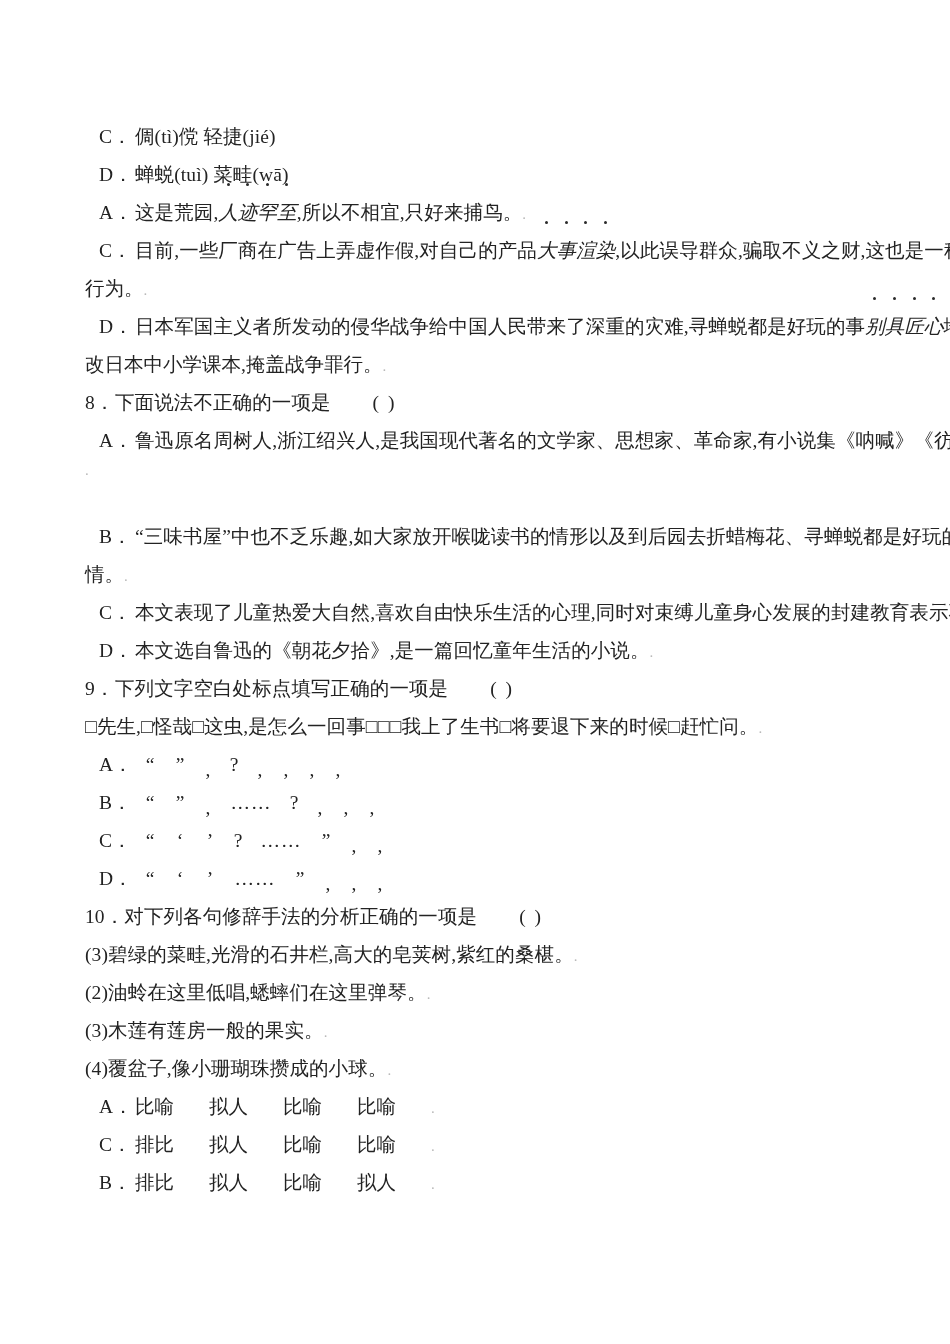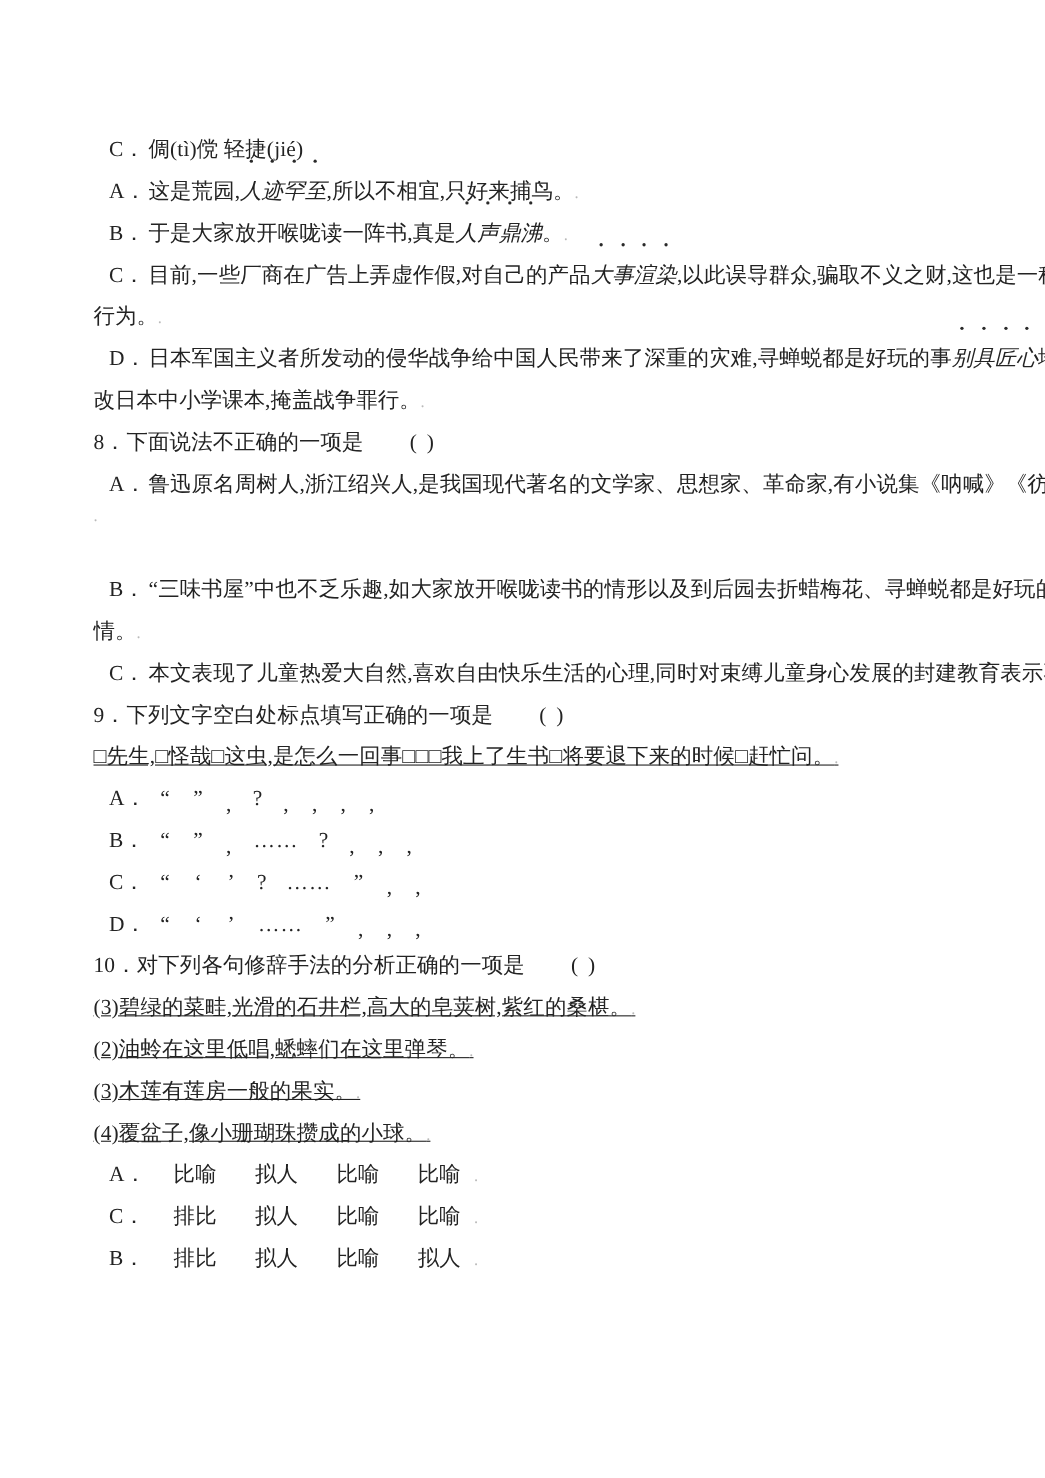--- a/index.html
+++ b/index.html
@@ -52,21 +52,20 @@
   .q-num {
     padding-left: 0;
   }
   
   .opt {
     padding-left: 14px;
   }
   
   .sub {
     padding-left: 0;
-    text-decoration: underline;
   }
 
   .label {
     display: inline-block;
   }
   .opt .label {
     min-width: 36px;
   }
   .q-num .label {
     min-width: 30px;
@@ -141,21 +140,20 @@
   .punct-row .low {
     position: relative;
     top: 5px;
   }
 
   
   .terms .term {
     display: inline-block;
     min-width: 62px;
     margin-right: 12px;
-    text-align: right;
   }
 
   
   .spacer {
     height: 38px;
   }
   .stray {
     height: 20px;
     padding-left: 0;
     color: #c4c4c4;
@@ -166,39 +164,34 @@
 </head>
 <body>
 
 <div class="page">
   <div class="doc-body">
 
     <div class="line opt">
       <span class="label">C．</span><span>倜(tì)傥</span><span>        轻捷(jié)</span>
     </div>
 
+    <div class="line opt">
+      <span class="label">D．</span><span>蝉蜕(tuì)</span><span>     菜畦(wā)</span>
+    </div>
 
 
     <div class="line opt">
       <span class="label">A．</span><span>这是荒园,</span><span class="dotted"><span class="dots">
             <i></i>
             <i></i>
             <i></i>
             <i></i>
           </span><span class="chars">人迹罕至</span></span><span>,所以不相宜,只好来捕鸟。</span><span class="ghost">.</span>
     </div>
 
-    <div class="line opt">
-      <span class="label">B．</span><span>于是大家放开喉咙读一阵书,真是</span><span class="dotted"><span class="dots">
-            <i></i>
-            <i></i>
-            <i></i>
-            <i></i>
-          </span><span class="chars">人声鼎沸</span></span><span>。</span><span class="ghost">.</span>
-    </div>
 
     <div class="line opt">
       <span class="label">C．</span><span>目前,一些厂商在广告上弄虚作假,对自己的产品</span><span class="dotted"><span class="dots">
             <i></i>
             <i></i>
             <i></i>
             <i></i>
           </span><span class="chars">大事渲染</span></span><span>,以此误导群众,骗取不义之财,这也是一种违法</span>
     </div>
     <div class="cont">
@@ -233,20 +226,23 @@
       <span class="label">B．</span><span>“三味书屋”中也不乏乐趣,如大家放开喉咙读书的情形以及到后园去折蜡梅花、寻蝉蜕都是好玩的事</span>
     </div>
     <div class="cont">
       <span>情。</span><span class="ghost">.</span>
     </div>
 
     <div class="line opt">
       <span class="label">C．</span><span>本文表现了儿童热爱大自然,喜欢自由快乐生活的心理,同时对束缚儿童身心发展的封建教育表示不满。</span>
     </div>
 
+    <div class="line opt">
+      <span class="label">D．</span><span>本文选自鲁迅的《朝花夕拾》,是一篇回忆童年生活的小说。</span><span class="ghost">.</span>
+    </div>
 
     <div class="line q-num">
       <span class="label">9．</span><span>下列文字空白处标点填写正确的一项是</span><span class="bracket">(    )</span>
     </div>
 
     <div class="line sub">
       <span>□先生,□怪哉□这虫,是怎么一回事□□□我上了生书□将要退下来的时候□赶忙问。</span><span class="ghost">.</span>
     </div>
 
     <div class="punct-row">

